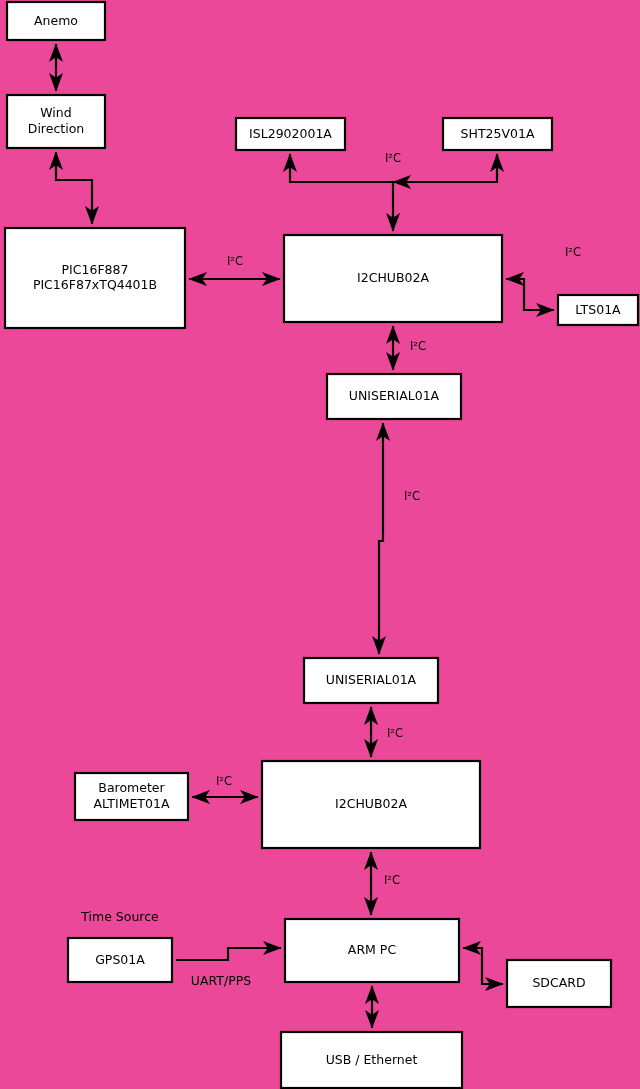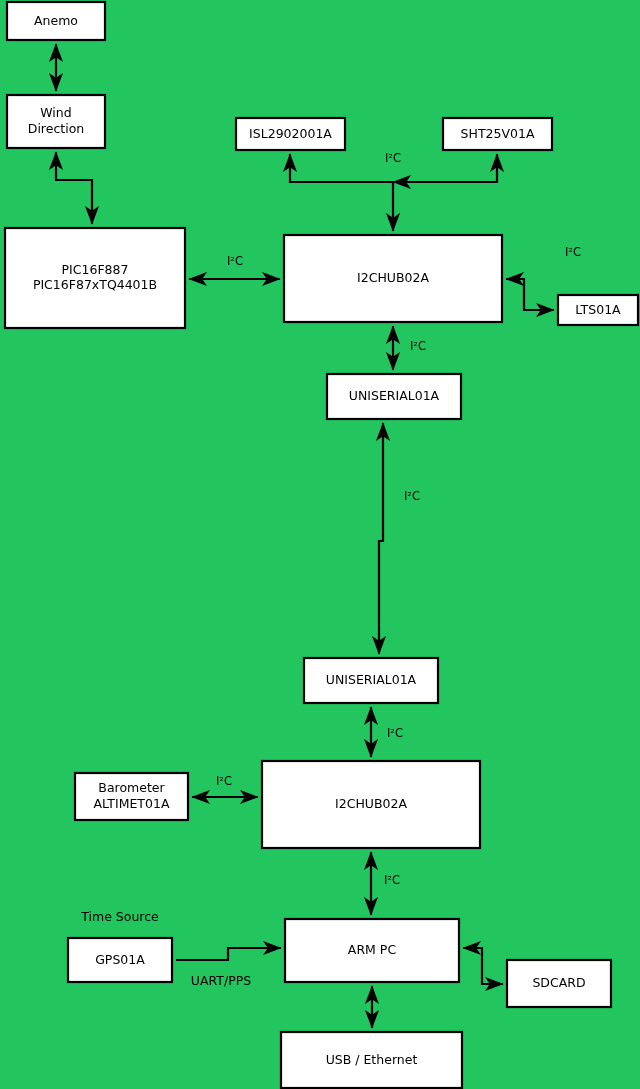--- a/index.html
+++ b/index.html
@@ -7,21 +7,21 @@
     padding: 0;
     background: #ffffff;
   }
   body {
     font-family: "DejaVu Sans", "Liberation Sans", sans-serif;
   }
   #diagram-root {
     position: relative;
     width: 640px;
     height: 1089px;
-    background: #22c55e;
+    background: #ec4899;
     overflow: hidden;
   }
   svg.diagram-canvas {
     position: absolute;
     top: 0;
     left: 0;
     width: 640px;
     height: 1089px;
   }
   .node-rect {

